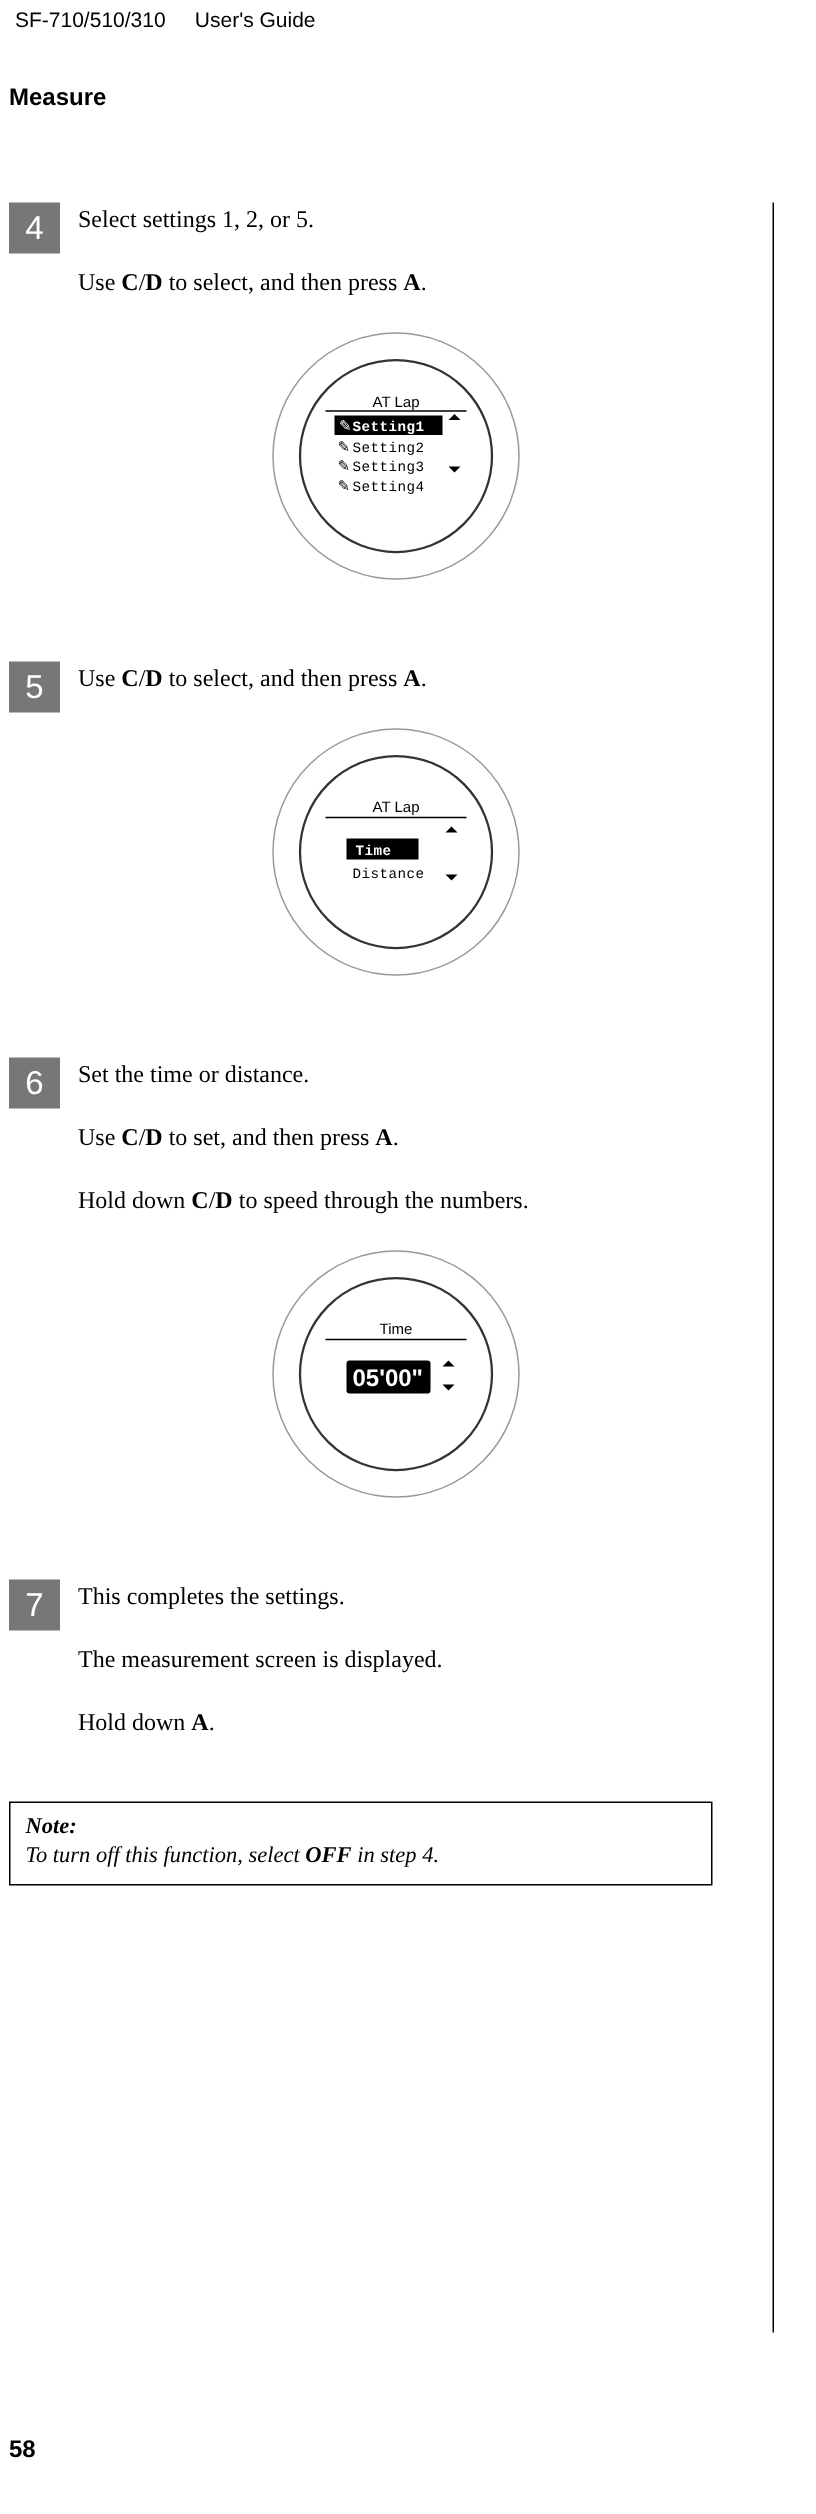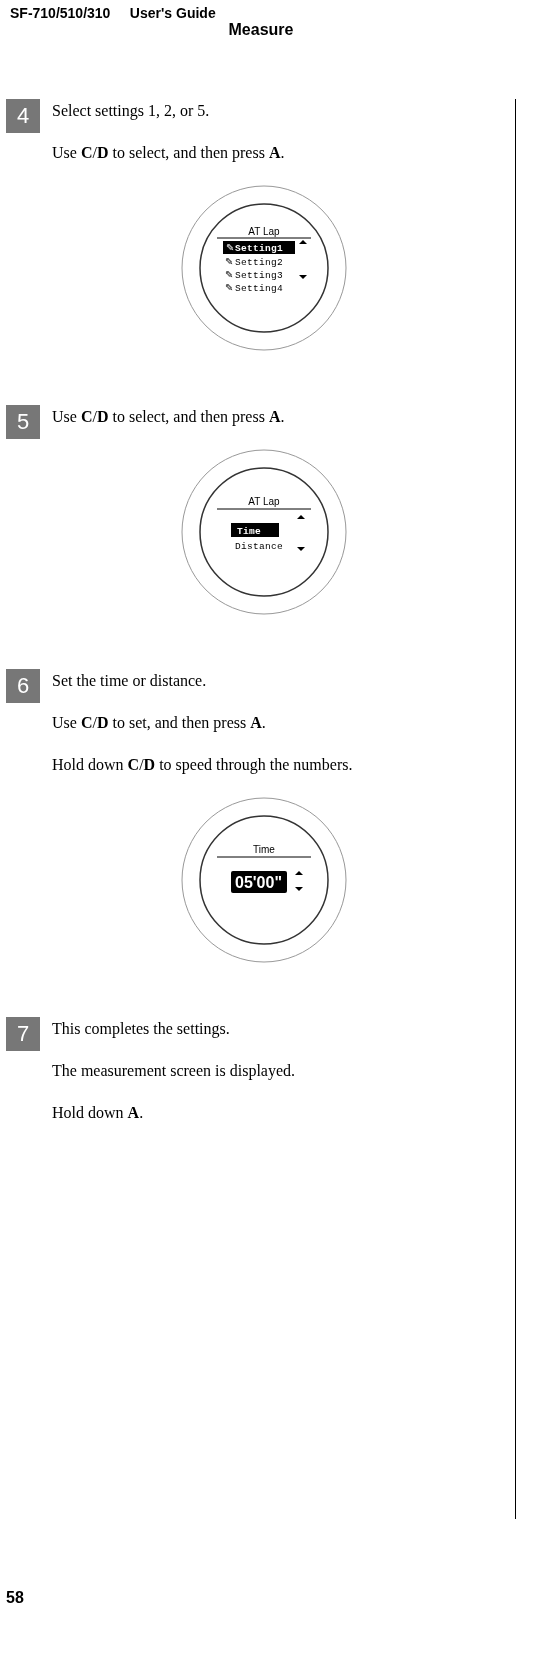--- a/index.html
+++ b/index.html
@@ -10,27 +10,27 @@
     width: 544px;
   }
   .page {
     padding: 0 28px 40px 6px;
     position: relative;
   }
   .header-text {
     font-family: Arial, sans-serif;
     font-size: 14px;
     padding: 5px 0 0 4px;
-    font-weight: bold;
   }
   .chapter-title {
     font-family: Arial, sans-serif;
     font-weight: bold;
     font-size: 16px;
-    text-align: center;
+    text-align: left;
+    margin-top: 36px;
     margin-bottom: 60px;
     padding-right: 0;
   }
   .content-col {
     border-right: 1px solid #000;
     padding-right: 40px;
     padding-left: 0;
     min-height: 1420px;
     position: relative;
   }
@@ -229,17 +229,23 @@
       <div class="step-num">7</div>
       <div class="step-body">
         <p>This completes the settings.</p>
         <p>The measurement screen is displayed.</p>
         <p>
           <span>Hold down </span><span class="bold">A</span><span>.</span>
         </p>
       </div>
     </div>
 
+    <div class="note-box">
+      <span class="note-label">Note:</span>
+      <span class="note-body">
+        <span>To turn off this function, select </span><span class="bold">OFF</span><span> in step 4.</span>
+      </span>
+    </div>
 
   </div>
 
   <div class="page-num">58</div>
 </div>
 
 </body></html>

